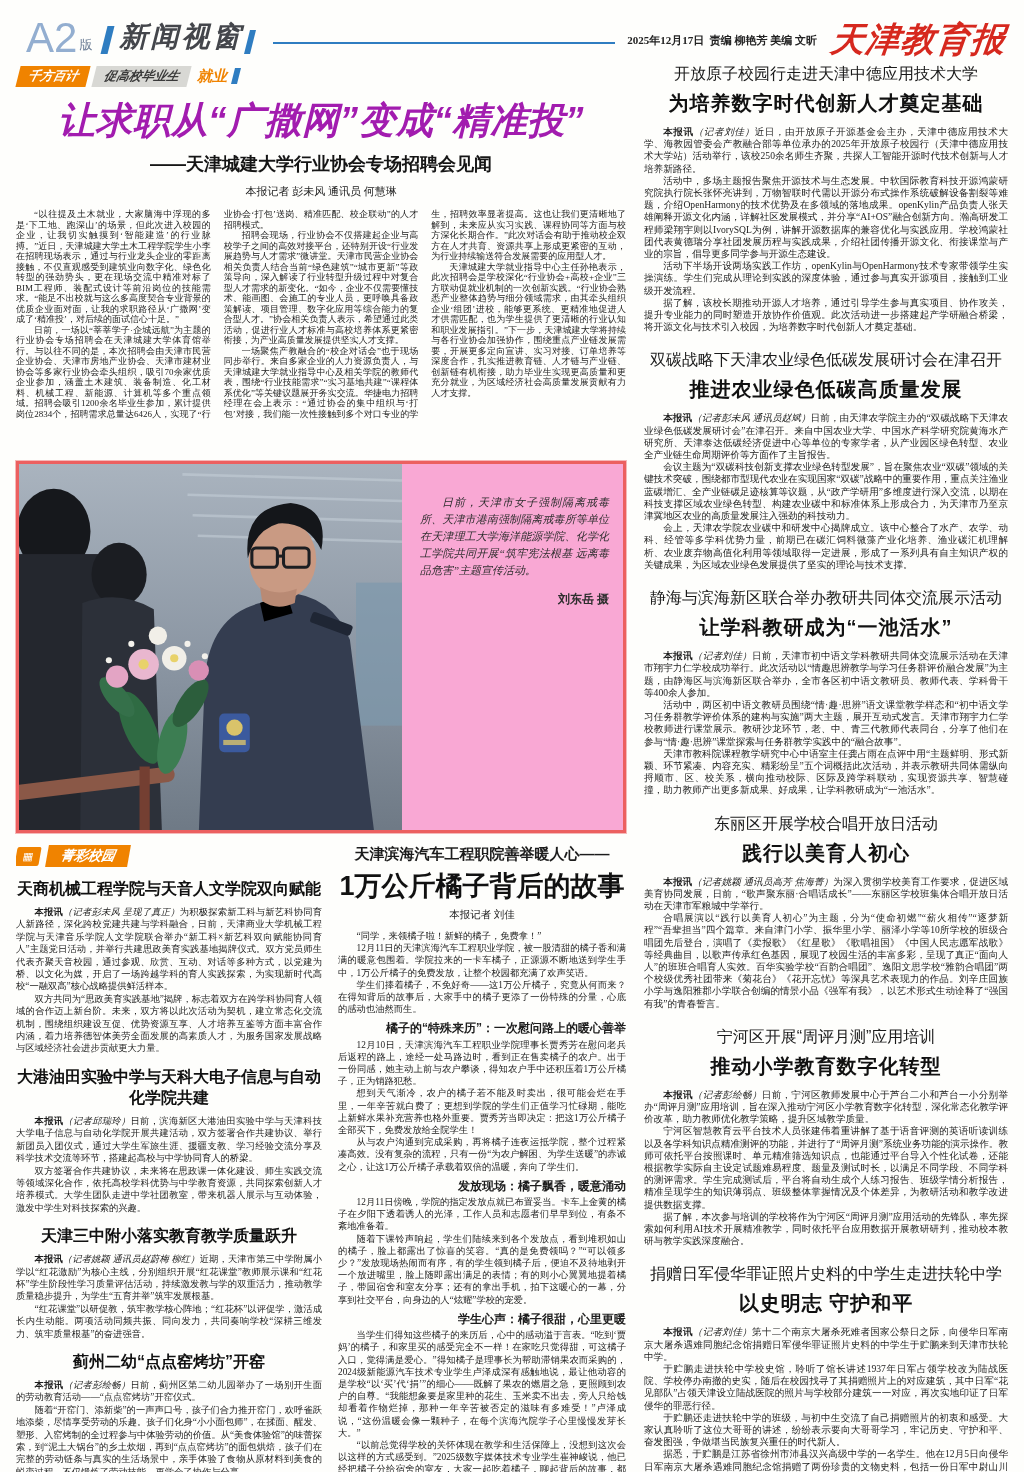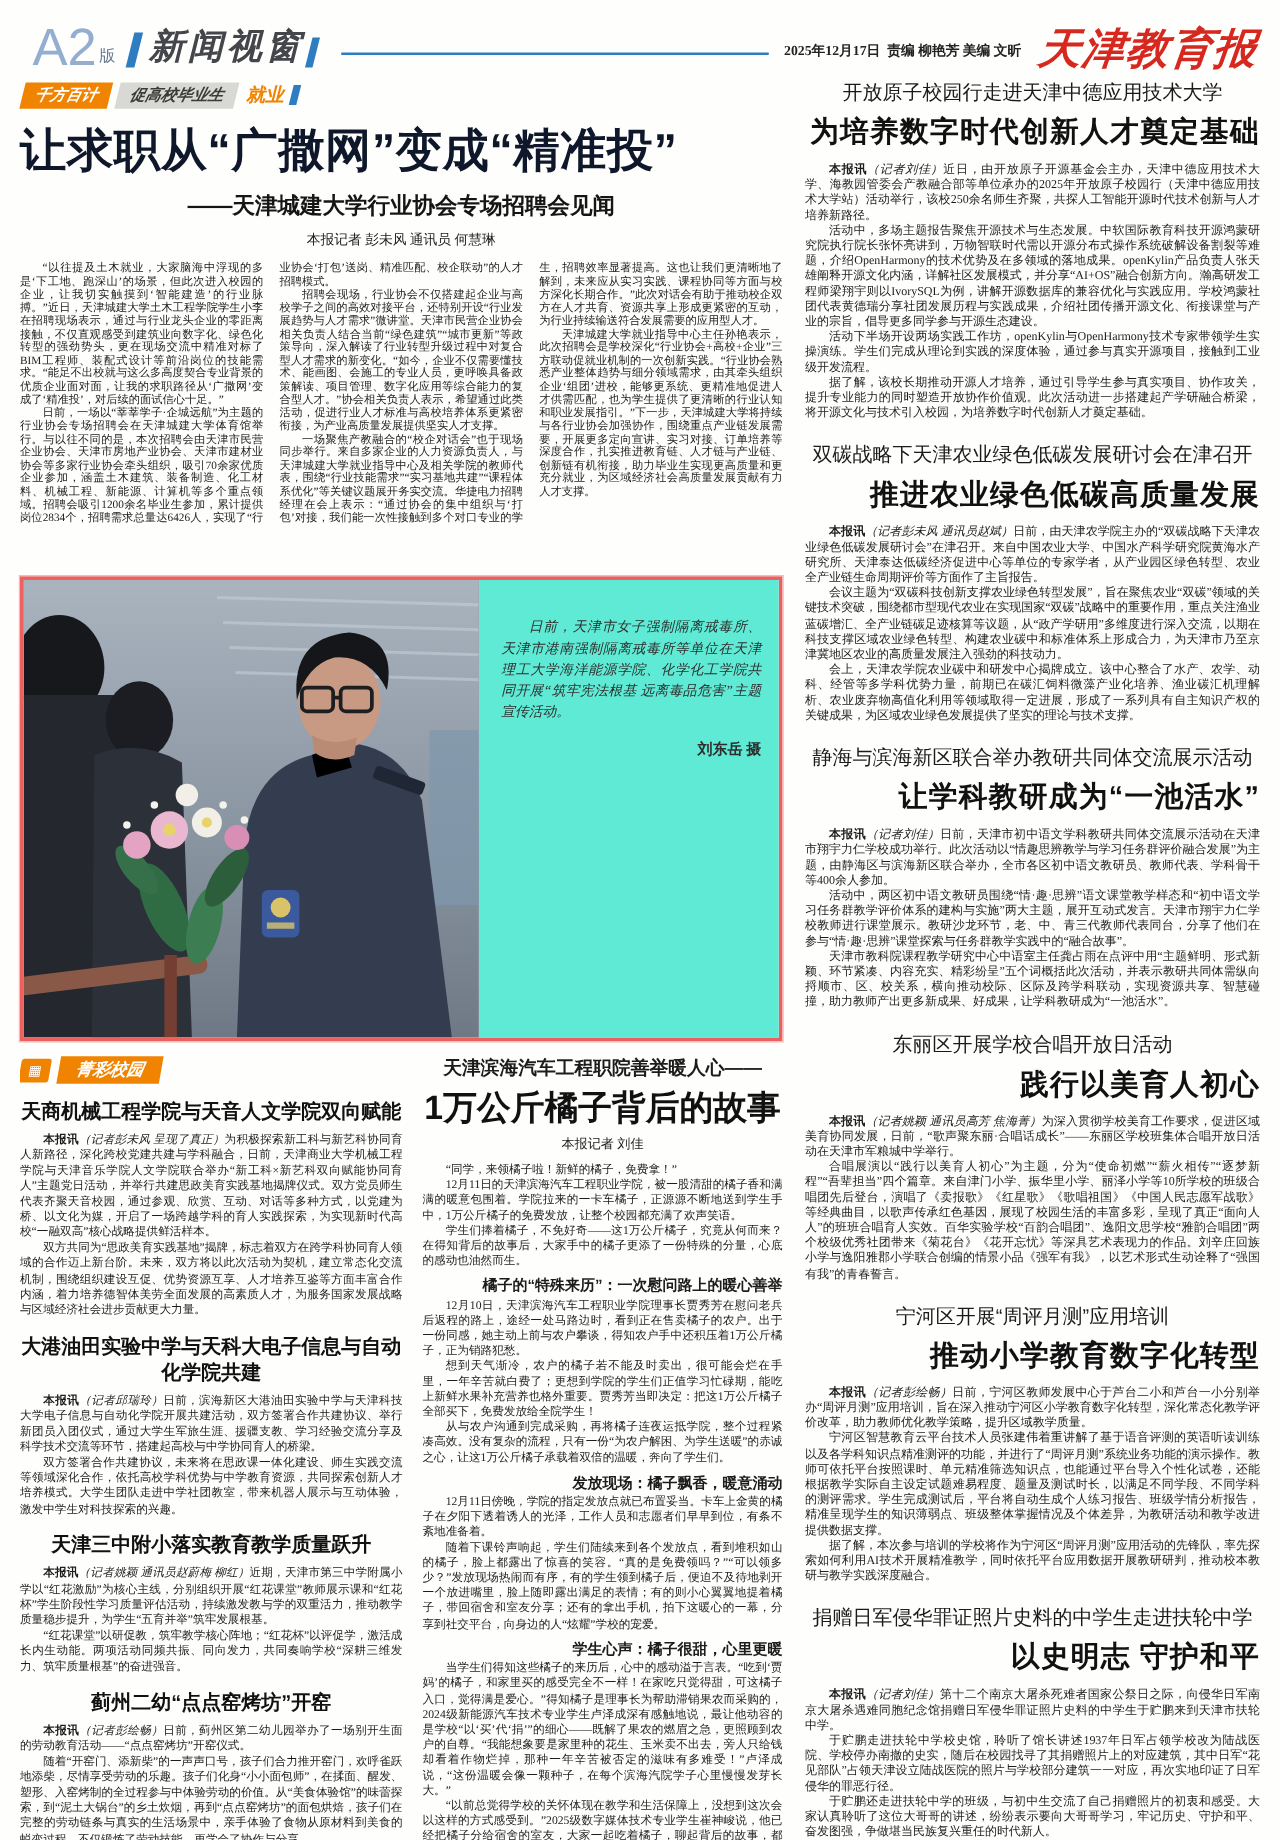--- a/index.html
+++ b/index.html
@@ -24,31 +24,31 @@
   
   .badges{display:flex;align-items:center;gap:6px;margin:6px 0 2px 2px;height:20px;}
   .tb{font-family:"Liberation Sans",sans-serif;font-weight:700;font-style:italic;font-size:12.5px;
       padding:2px 10px;transform:skewX(-14deg);white-space:nowrap;}
   .tb-orange{background:#f08300;color:#fff;}
   .tb-gray{background:#d8d8d4;color:#3a3a3a;}
   .tb-plain{color:#f08300;font-family:"Liberation Sans",sans-serif;font-weight:900;font-style:italic;font-size:15px;margin-left:2px;}
   .tb-bar{display:inline-block;width:6px;height:16px;background:#2f7dc1;transform:skewX(-14deg);}
   
   .lead-h1{font-family:"Liberation Sans",sans-serif;font-weight:900;font-size:37px;letter-spacing:0.5px;
-           text-align:left;margin:10px 0 6px 0;color:#0f172a;}
+           text-align:center;margin:10px 0 6px 0;color:#a21caf;font-style:italic;}
   .lead-sub{font-family:"Liberation Sans",sans-serif;font-weight:700;font-size:18px;text-align:center;color:#151515;}
   .lead-byline{font-size:11px;text-align:center;margin:8px 0 10px 0;color:#222;}
   .lead-body{columns:3;column-gap:13px;font-size:9px;line-height:10.5px;text-align:justify;height:248px;overflow:hidden;}
   .para{margin:0;text-indent:2em;}
   
   .photo-block{margin-top:4px;border:3px solid #ec6060;outline:1px solid #f5b9b9;background:#fff;
                height:372px;display:flex;box-sizing:border-box;}
   .photo-art{flex:1;position:relative;overflow:hidden;background:#7d8894;}
   .photo-art svg{display:block;width:100%;height:100%;}
-  .photo-caption{width:240px;flex:none;background:#5eead4;padding:30px 14px 10px 18px;box-sizing:border-box;
+  .photo-caption{width:221px;flex:none;background:#f9a8d4;padding:30px 14px 10px 18px;box-sizing:border-box;
                  font-style:italic;font-size:11px;line-height:17px;color:#2e2e2e;text-align:justify;}
   .photo-caption .para{margin-bottom:2px;}
   .credit{text-align:right;font-weight:700;font-style:normal;margin-top:12px;font-size:12px;}
   
   .bottomrow{display:flex;gap:16px;margin-top:10px;height:640px;overflow:hidden;}
   .campuscol{width:306px;flex:none;overflow:hidden;}
   .orangecol{flex:1;min-width:0;overflow:hidden;}
   .campus-badge{display:flex;align-items:center;gap:7px;margin:2px 0 4px 0;}
   .cb-icon{width:24px;height:19px;background:#f08300;border-radius:2px;transform:skewX(-10deg);
            display:flex;align-items:center;justify-content:center;color:#fff;font-size:11px;}
@@ -61,22 +61,22 @@
   .reporter{font-style:italic;}
   
   .o-kicker{font-family:"Liberation Sans",sans-serif;font-weight:700;font-size:15px;text-align:center;margin:2px 0 2px 0;}
   .o-h2{font-family:"Liberation Sans",sans-serif;font-weight:900;font-size:27px;text-align:center;margin:4px 0 4px 0;color:#111;}
   .o-byline{font-size:10.5px;text-align:center;margin-bottom:8px;}
   .o-body{font-size:9.3px;line-height:12.2px;text-align:justify;}
   .o-sec{font-family:"Liberation Sans",sans-serif;font-weight:700;font-size:12px;text-align:right;margin:7px 0 4px 0;}
   
   .r-art{margin-bottom:17px;}
   .r-kicker{font-family:"Liberation Sans",sans-serif;font-size:16px;font-weight:500;text-align:center;color:#1a1a1a;}
-  .r-art h2{font-family:"Liberation Sans",sans-serif;font-weight:900;font-size:23px;letter-spacing:1px;
-            text-align:right;margin:5px 0 9px 0;color:#111;}
+  .r-art h2{font-family:"Liberation Sans",sans-serif;font-weight:900;font-size:20px;letter-spacing:1px;
+            text-align:center;margin:5px 0 9px 0;color:#111;}
   .r-body{font-size:9.6px;line-height:12.2px;text-align:justify;}
 </style>
 </head>
 <body>
 
 <div class="page">
 
   <div class="hdr">
     <span class="pageno">A2</span>
     <span class="pageword">版</span>

